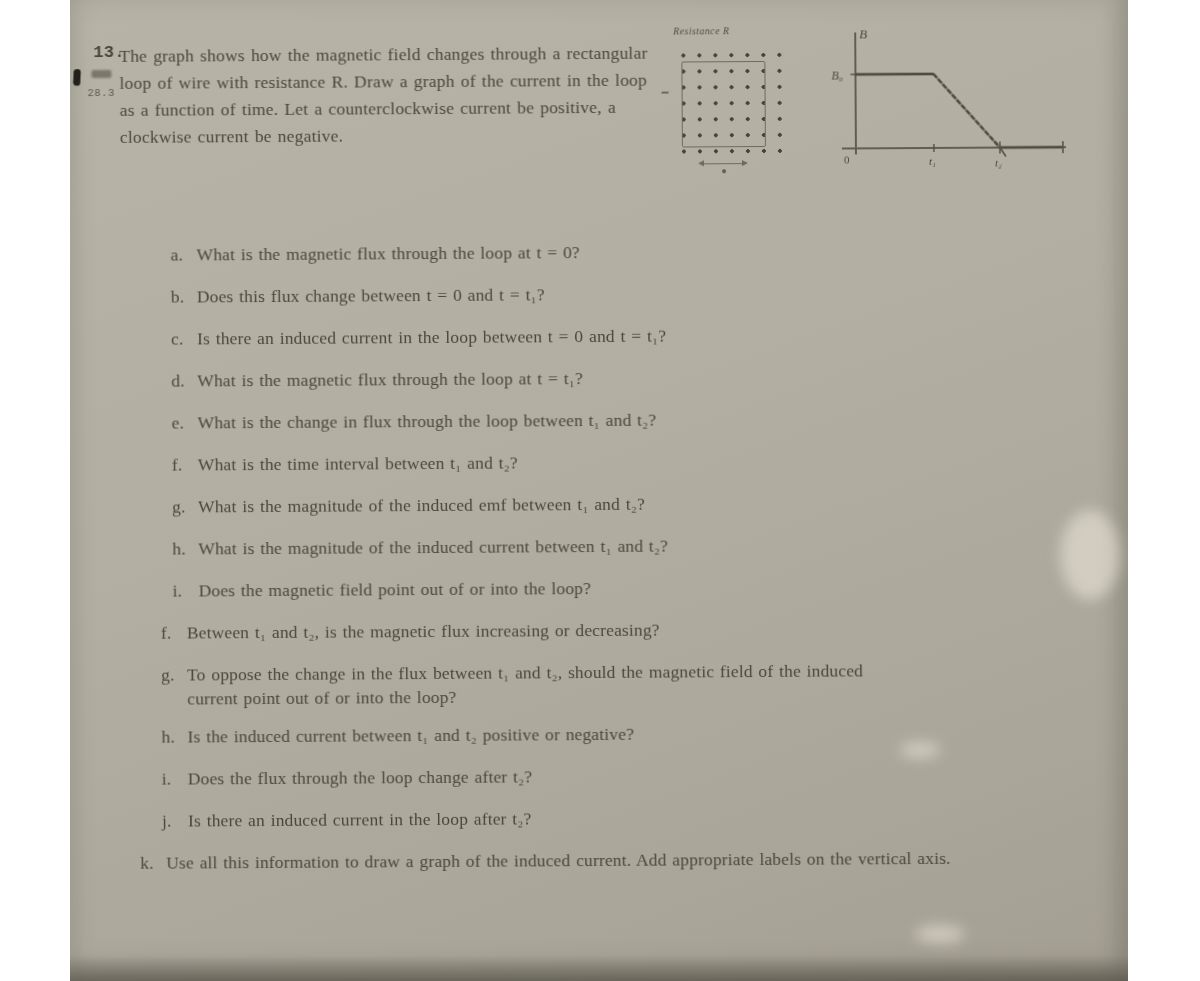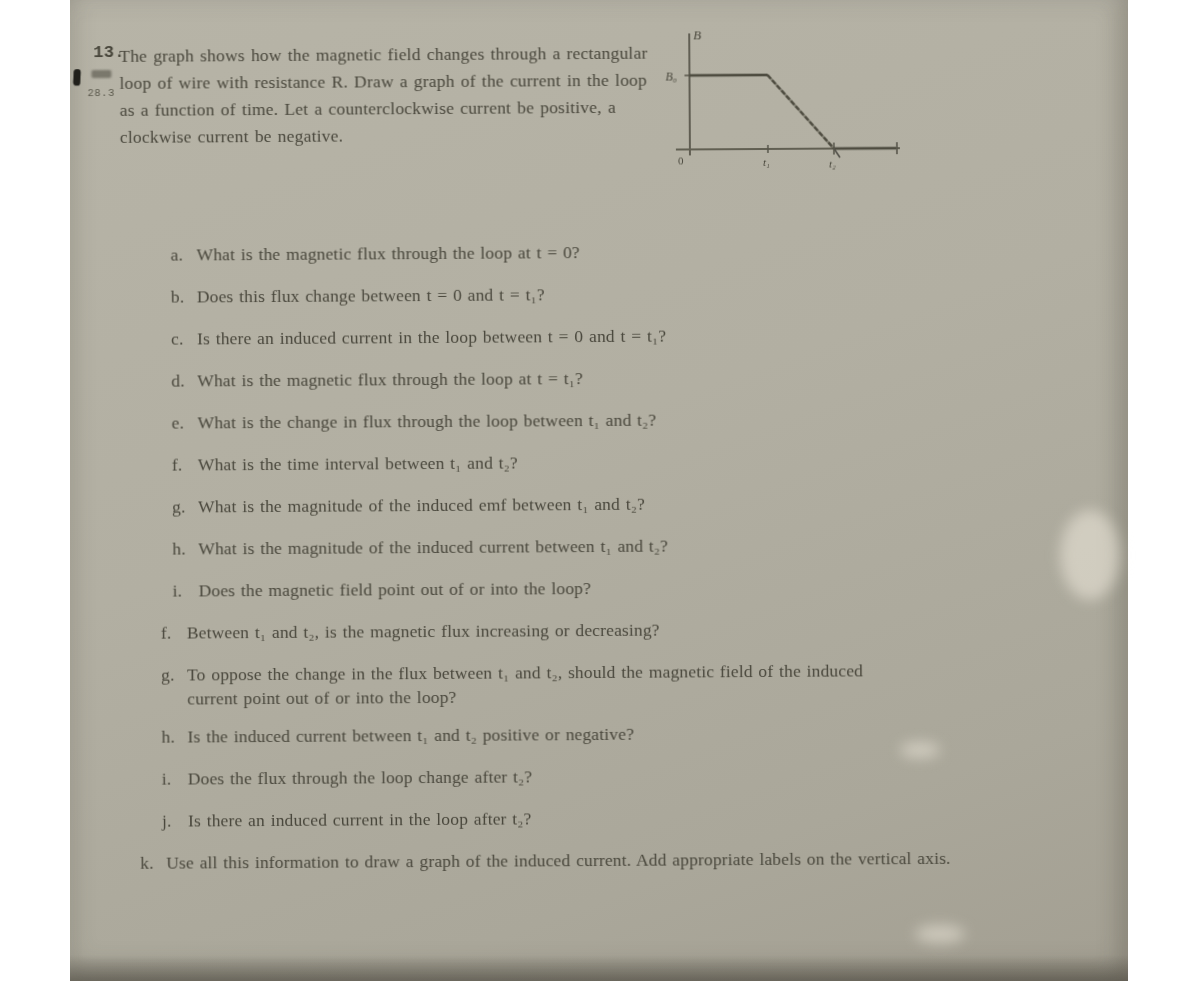--- a/index.html
+++ b/index.html
@@ -80,20 +80,28 @@
 
     <div class="problem-block">
       <span class="pnum">13.</span>
       <span class="margin-smudge"></span>
       <span class="margin-ref">28.3</span>
       <p class="intro">The graph shows how the magnetic field changes through a rectangular loop of wire with resistance R. Draw a graph of the current in the loop as a function of time. Let a counterclockwise current be positive, a clockwise current be negative.</p>
     </div>
 
     <div class="figure">
 
+      <div class="loop-diagram">
+        <span class="loop-label">Resistance R</span>
+        <div class="dots"></div>
+        <div class="loop-rect"></div>
+        <div class="dim-left"></div>
+        <div class="dim-bottom"></div>
+        <div class="dim-dot"></div>
+      </div>
 
       <svg class="bgraph" width="250" height="158" viewBox="0 0 250 158">
 
         <line x1="30" y1="8" x2="30" y2="130" stroke="#57554a" stroke-width="1.8"></line>
         <line x1="16" y1="124" x2="240" y2="124" stroke="#615f52" stroke-width="1.8"></line>
         <line x1="237" y1="118" x2="237" y2="130" stroke="#57554a" stroke-width="1.6"></line>
 
         <line x1="25" y1="50" x2="32" y2="50" stroke="#57554a" stroke-width="1.5"></line>
 
         <polyline points="30,50 108,50 174,124 236,124" fill="none" stroke="#53514484" stroke-width="2.6"></polyline>

